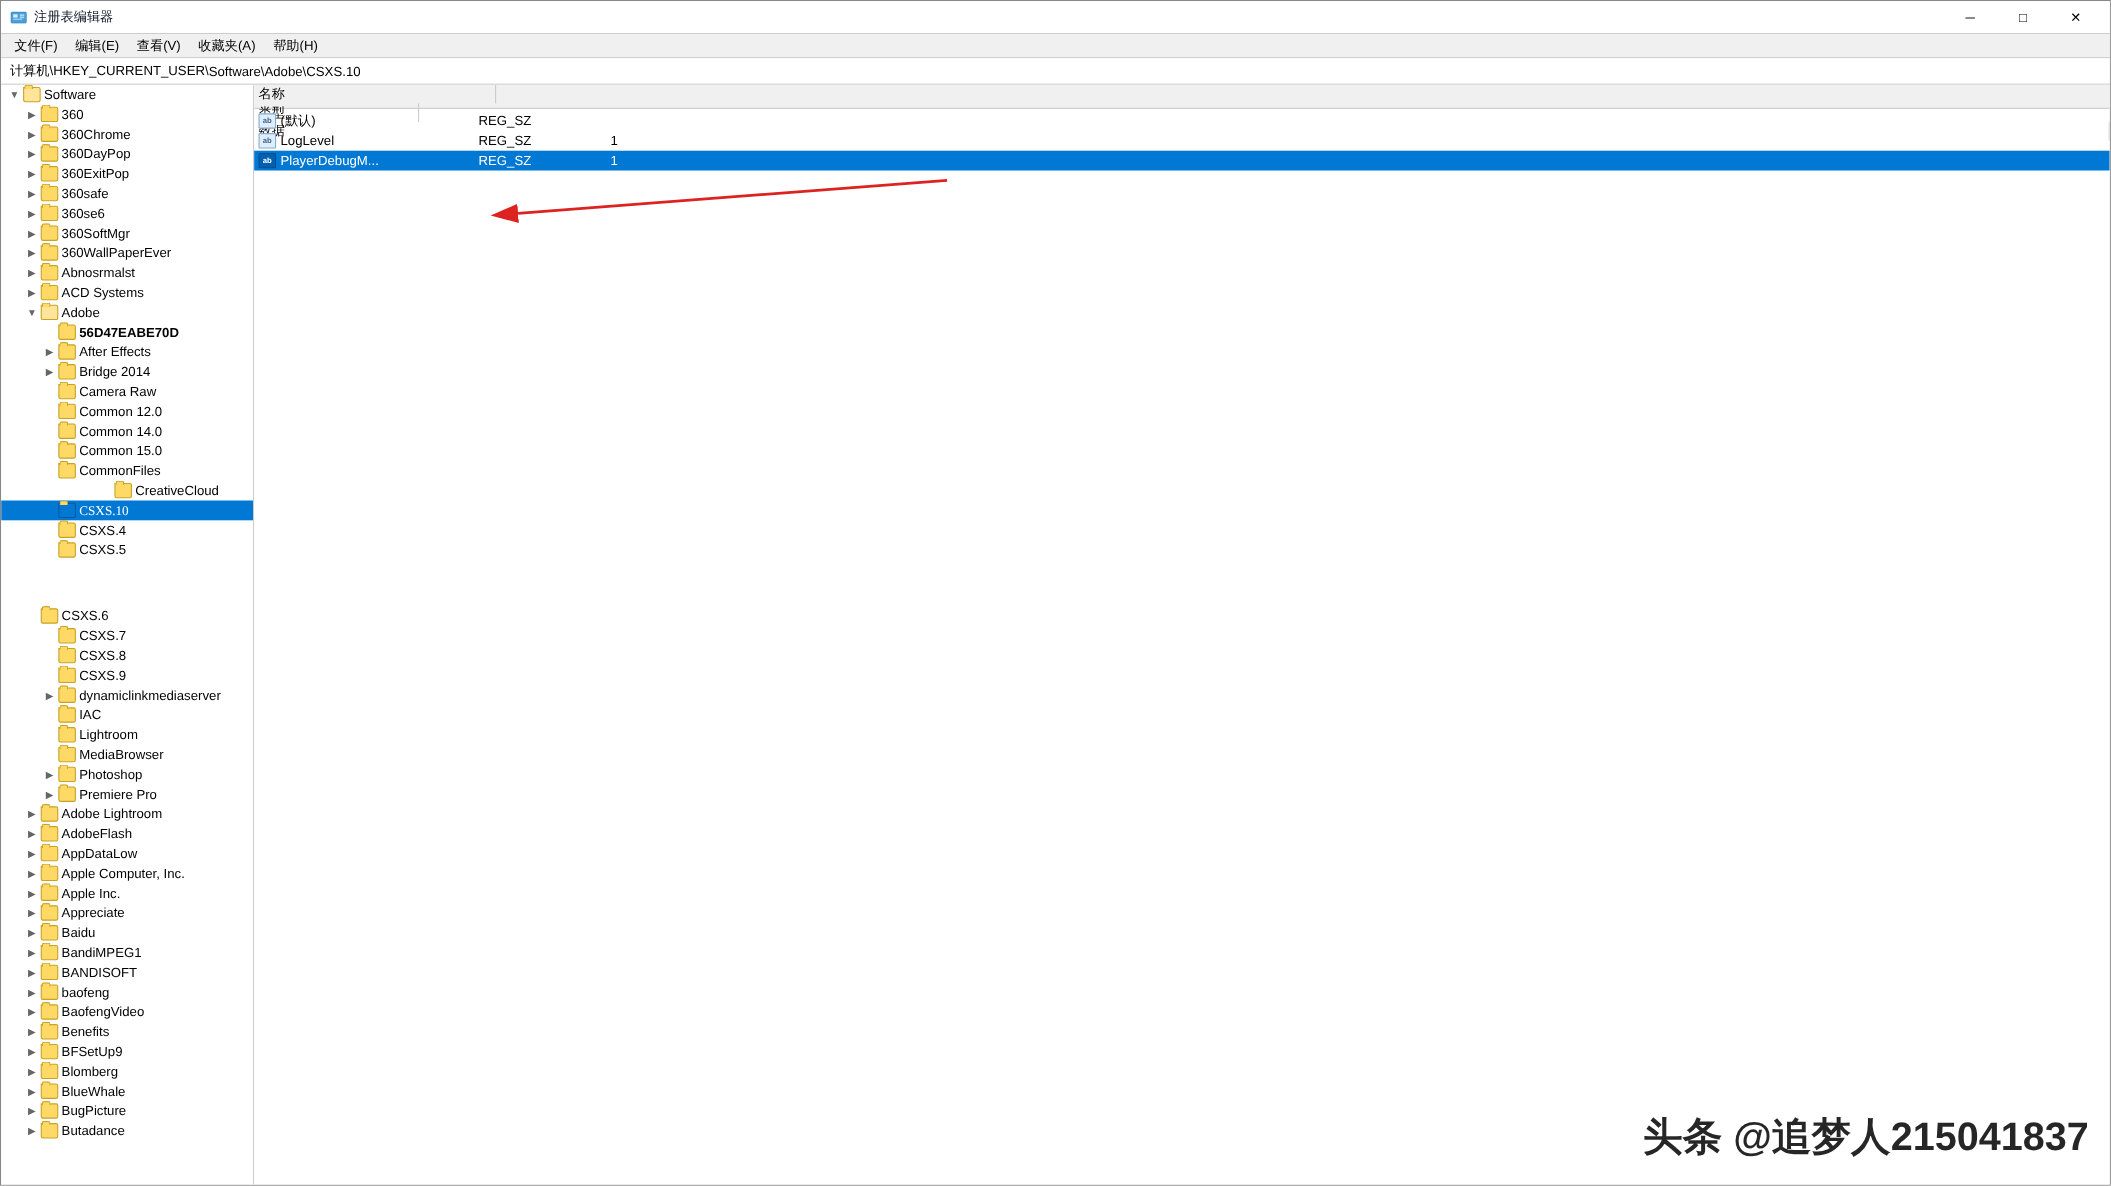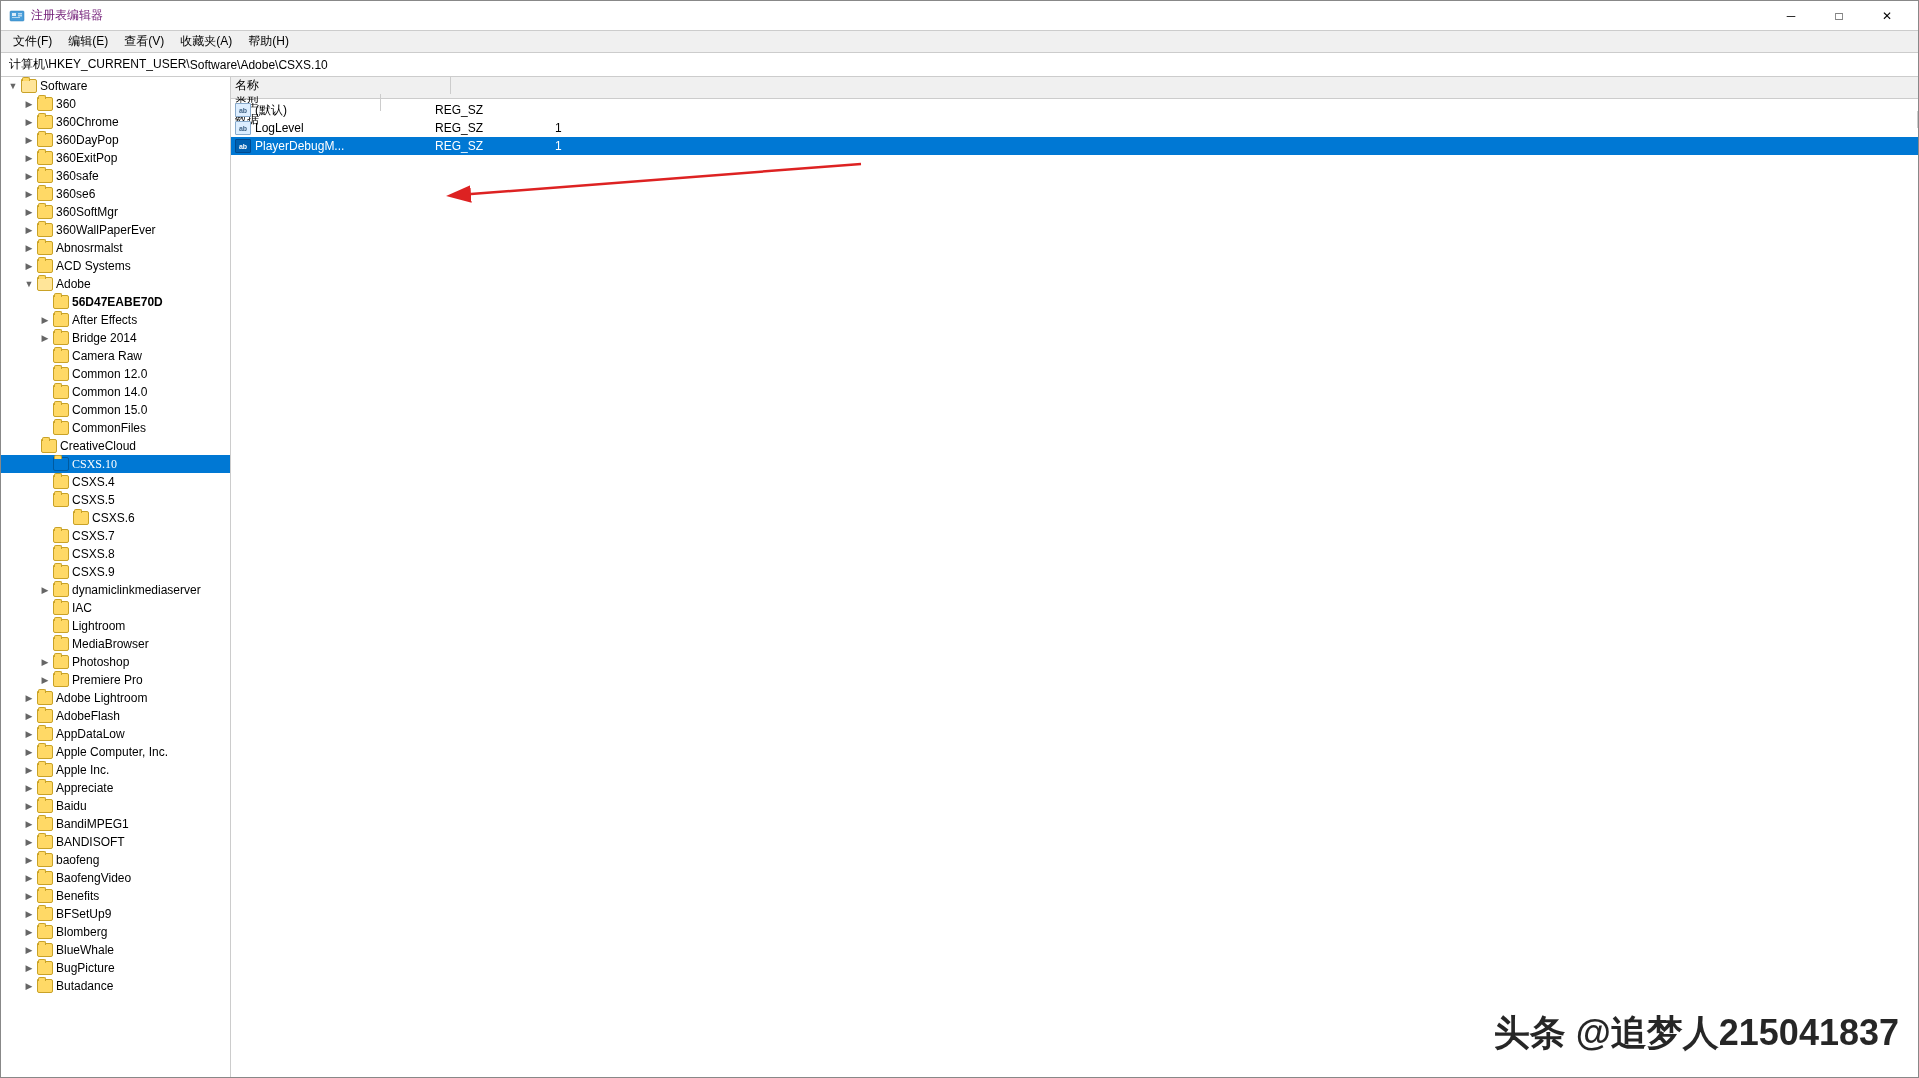--- a/index.html
+++ b/index.html
@@ -39,21 +39,21 @@
       gap: 6px;
     }
 
     .title-icon {
       width: 16px;
       height: 16px;
     }
 
     .title-text {
       font-size: 12px;
-      color: #701a75;
+      color: #0f172a;
     }
 
     .title-bar-buttons {
       display: flex;
       gap: 2px;
     }
 
     .title-btn {
       width: 46px;
       height: 30px;
@@ -410,41 +410,41 @@
       <div class="tree-item" style="padding-left: 36px;">
         <div class="expand-btn" style="visibility:hidden;">▶</div>
         <div class="folder-icon"></div>
         <span class="tree-label">Common 15.0</span>
       </div>
       <div class="tree-item" style="padding-left: 36px;">
         <div class="expand-btn" style="visibility:hidden;">▶</div>
         <div class="folder-icon"></div>
         <span class="tree-label">CommonFiles</span>
       </div>
-      <div class="tree-item" style="padding-left: 24px;">
+      <div class="tree-item" style="padding-left: 39px; margin-left: 48px;">
         <div class="expand-btn" style="visibility:hidden;">▶</div>
         <div class="folder-icon"></div>
         <span class="tree-label">CreativeCloud</span>
       </div>
       <div class="tree-item selected" style="padding-left: 36px; font-family: Liberation Serif, serif;">
         <div class="expand-btn" style="visibility:hidden;">▶</div>
         <div class="folder-icon" style="background:#0078d4; border-color:#005a9e;"></div>
         <span class="tree-label">CSXS.10</span>
       </div>
       <div class="tree-item" style="padding-left: 36px;">
         <div class="expand-btn" style="visibility:hidden;">▶</div>
         <div class="folder-icon"></div>
         <span class="tree-label">CSXS.4</span>
       </div>
       <div class="tree-item" style="padding-left: 36px;">
         <div class="expand-btn" style="visibility:hidden;">▶</div>
         <div class="folder-icon"></div>
         <span class="tree-label">CSXS.5</span>
       </div>
-      <div class="tree-item" style="padding-left: 56px;">
+      <div class="tree-item" style="padding-left: 20px; margin-top: 42px;">
         <div class="expand-btn" style="visibility:hidden;">▶</div>
         <div class="folder-icon"></div>
         <span class="tree-label">CSXS.6</span>
       </div>
       <div class="tree-item" style="padding-left: 36px;">
         <div class="expand-btn" style="visibility:hidden;">▶</div>
         <div class="folder-icon"></div>
         <span class="tree-label">CSXS.7</span>
       </div>
       <div class="tree-item" style="padding-left: 36px;">

